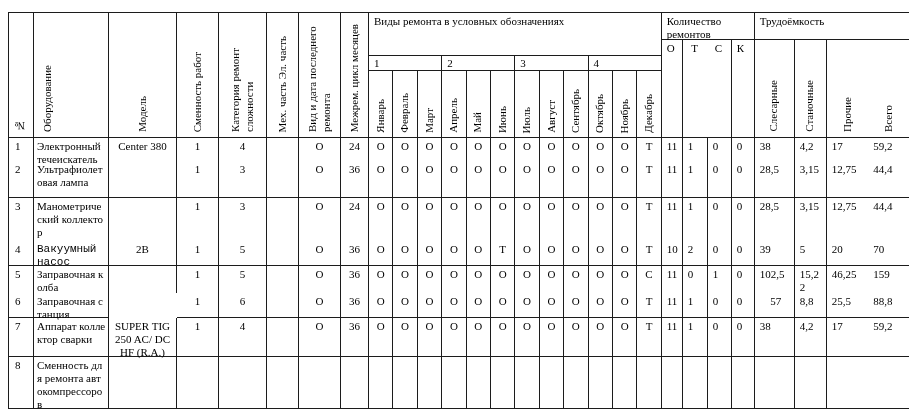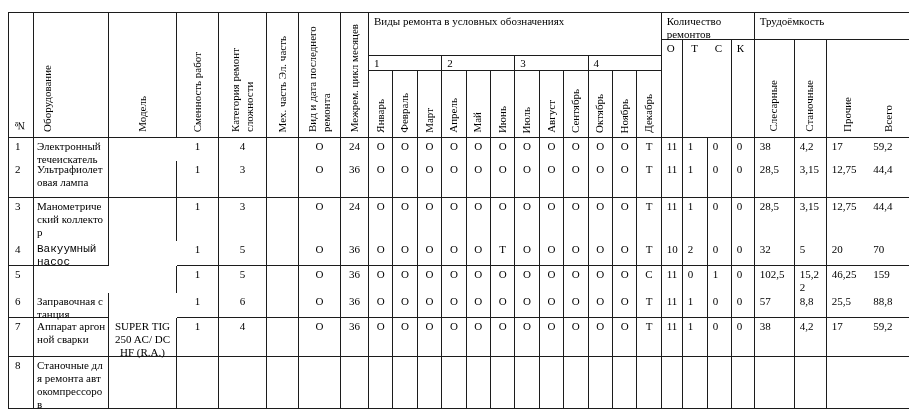--- a/index.html
+++ b/index.html
@@ -118,20 +118,21 @@
         <span class="rot">Октябрь</span>
       </div>
       <div class="c mon" style="grid-area: 4 / 19;">
         <span class="rot">Ноябрь</span>
       </div>
       <div class="c mon" style="grid-area: 4 / 20;">
         <span class="rot">Декабрь</span>
       </div>
       <div class="c num nb" style="grid-area: 5 / 1;">1</div>
       <div class="c equip nb" style="grid-area: 5 / 2; font-family: Liberation Serif, serif;">Электронный течеискатель</div>
+      <div class="c model nb" style="grid-area: 5 / 3;">Center 380</div>
       <div class="c ctr nb" style="grid-area: 5 / 4;">1</div>
       <div class="c ctr nb" style="grid-area: 5 / 5;">4</div>
       <div class="c ctr nb" style="grid-area: 5 / 6;"></div>
       <div class="c ctr nb" style="grid-area: 5 / 7;">О</div>
       <div class="c ctr nb" style="grid-area: 5 / 8;">24</div>
       <div class="c ctr nb" style="grid-area: 5 / 9;">О</div>
       <div class="c ctr nb" style="grid-area: 5 / 10;">О</div>
       <div class="c ctr nb" style="grid-area: 5 / 11;">О</div>
       <div class="c ctr nb" style="grid-area: 5 / 12;">О</div>
       <div class="c ctr nb" style="grid-area: 5 / 13;">О</div>
@@ -207,20 +208,21 @@
       <div class="c val nb" style="grid-area: 7 / 23;">0</div>
       <div class="c val nb" style="grid-area: 7 / 24;">0</div>
       <div class="c val brk nb" style="grid-area: 7 / 25;">28,5</div>
       <div class="c val brk nb" style="grid-area: 7 / 26;">3,15</div>
       <div class="c pairv nb" style="grid-area: 7 / 27;">
         <span>12,75</span>
         <span>44,4</span>
       </div>
       <div class="c num" style="grid-area: 8 / 1;">4</div>
       <div class="c equip" style="grid-area: 8 / 2; font-family: Liberation Mono, monospace;">Вакуумный насос</div>
+      <div class="c model" style="grid-area: 8 / 3;">2В</div>
       <div class="c ctr" style="grid-area: 8 / 4;">1</div>
       <div class="c ctr" style="grid-area: 8 / 5;">5</div>
       <div class="c ctr" style="grid-area: 8 / 6;"></div>
       <div class="c ctr" style="grid-area: 8 / 7;">О</div>
       <div class="c ctr" style="grid-area: 8 / 8;">36</div>
       <div class="c ctr" style="grid-area: 8 / 9;">О</div>
       <div class="c ctr" style="grid-area: 8 / 10;">О</div>
       <div class="c ctr" style="grid-area: 8 / 11;">О</div>
       <div class="c ctr" style="grid-area: 8 / 12;">О</div>
       <div class="c ctr" style="grid-area: 8 / 13;">О</div>
@@ -228,27 +230,28 @@
       <div class="c ctr" style="grid-area: 8 / 15;">О</div>
       <div class="c ctr" style="grid-area: 8 / 16;">О</div>
       <div class="c ctr" style="grid-area: 8 / 17;">О</div>
       <div class="c ctr" style="grid-area: 8 / 18;">О</div>
       <div class="c ctr" style="grid-area: 8 / 19;">О</div>
       <div class="c ctr" style="grid-area: 8 / 20;">Т</div>
       <div class="c val" style="grid-area: 8 / 21;">10</div>
       <div class="c val" style="grid-area: 8 / 22;">2</div>
       <div class="c val" style="grid-area: 8 / 23;">0</div>
       <div class="c val" style="grid-area: 8 / 24;">0</div>
-      <div class="c val brk" style="grid-area: 8 / 25;">32</div>
+      <div class="c val brk" style="grid-area: 8 / 25;">39</div>
       <div class="c val brk" style="grid-area: 8 / 26;">5</div>
       <div class="c pairv" style="grid-area: 8 / 27;">
         <span>20</span>
         <span>70</span>
       </div>
       <div class="c num nb" style="grid-area: 9 / 1;">5</div>
+      <div class="c equip nb" style="grid-area: 9 / 2;">Заправочная колба</div>
       <div class="c model nb" style="grid-area: 9 / 3;"></div>
       <div class="c ctr nb" style="grid-area: 9 / 4;">1</div>
       <div class="c ctr nb" style="grid-area: 9 / 5;">5</div>
       <div class="c ctr nb" style="grid-area: 9 / 6;"></div>
       <div class="c ctr nb" style="grid-area: 9 / 7;">О</div>
       <div class="c ctr nb" style="grid-area: 9 / 8;">36</div>
       <div class="c ctr nb" style="grid-area: 9 / 9;">О</div>
       <div class="c ctr nb" style="grid-area: 9 / 10;">О</div>
       <div class="c ctr nb" style="grid-area: 9 / 11;">О</div>
       <div class="c ctr nb" style="grid-area: 9 / 12;">О</div>
@@ -286,28 +289,28 @@
       <div class="c ctr" style="grid-area: 10 / 15;">О</div>
       <div class="c ctr" style="grid-area: 10 / 16;">О</div>
       <div class="c ctr" style="grid-area: 10 / 17;">О</div>
       <div class="c ctr" style="grid-area: 10 / 18;">О</div>
       <div class="c ctr" style="grid-area: 10 / 19;">О</div>
       <div class="c ctr" style="grid-area: 10 / 20;">Т</div>
       <div class="c val" style="grid-area: 10 / 21;">11</div>
       <div class="c val" style="grid-area: 10 / 22;">1</div>
       <div class="c val" style="grid-area: 10 / 23;">0</div>
       <div class="c val" style="grid-area: 10 / 24;">0</div>
-      <div class="c val brk" style="grid-area: 10 / 25;">57</div>
+      <div class="c val brk" style="grid-area: 10 / 25; text-align: center;">57</div>
       <div class="c val brk" style="grid-area: 10 / 26;">8,8</div>
       <div class="c pairv" style="grid-area: 10 / 27;">
         <span>25,5</span>
         <span>88,8</span>
       </div>
       <div class="c num" style="grid-area: 11 / 1;">7</div>
-      <div class="c equip" style="grid-area: 11 / 2;">Аппарат аргонной сварки</div>
+      <div class="c equip" style="grid-area: 11 / 2;">Аппарат коллектор сварки</div>
       <div class="c model" style="grid-area: 11 / 3;">SUPER TIG 250 AC/ DC HF (R.A.)</div>
       <div class="c ctr" style="grid-area: 11 / 4;">1</div>
       <div class="c ctr" style="grid-area: 11 / 5;">4</div>
       <div class="c ctr" style="grid-area: 11 / 6;"></div>
       <div class="c ctr" style="grid-area: 11 / 7;">О</div>
       <div class="c ctr" style="grid-area: 11 / 8;">36</div>
       <div class="c ctr" style="grid-area: 11 / 9;">О</div>
       <div class="c ctr" style="grid-area: 11 / 10;">О</div>
       <div class="c ctr" style="grid-area: 11 / 11;">О</div>
       <div class="c ctr" style="grid-area: 11 / 12;">О</div>
@@ -323,21 +326,21 @@
       <div class="c val" style="grid-area: 11 / 22;">1</div>
       <div class="c val" style="grid-area: 11 / 23;">0</div>
       <div class="c val" style="grid-area: 11 / 24;">0</div>
       <div class="c val brk" style="grid-area: 11 / 25;">38</div>
       <div class="c val brk" style="grid-area: 11 / 26;">4,2</div>
       <div class="c pairv" style="grid-area: 11 / 27;">
         <span>17</span>
         <span>59,2</span>
       </div>
       <div class="c num" style="grid-area: 12 / 1;">8</div>
-      <div class="c equip" style="grid-area: 12 / 2;">Станочные для ремонта автокомпрессоров</div>
+      <div class="c equip" style="grid-area: 12 / 2;">Сменность для ремонта автокомпрессоров</div>
       <div class="c model" style="grid-area: 12 / 3;"></div>
       <div class="c ctr" style="grid-area: 12 / 4;"></div>
       <div class="c ctr" style="grid-area: 12 / 5;"></div>
       <div class="c ctr" style="grid-area: 12 / 6;"></div>
       <div class="c ctr" style="grid-area: 12 / 7;"></div>
       <div class="c ctr" style="grid-area: 12 / 8;"></div>
       <div class="c ctr" style="grid-area: 12 / 9;"></div>
       <div class="c ctr" style="grid-area: 12 / 10;"></div>
       <div class="c ctr" style="grid-area: 12 / 11;"></div>
       <div class="c ctr" style="grid-area: 12 / 12;"></div>

